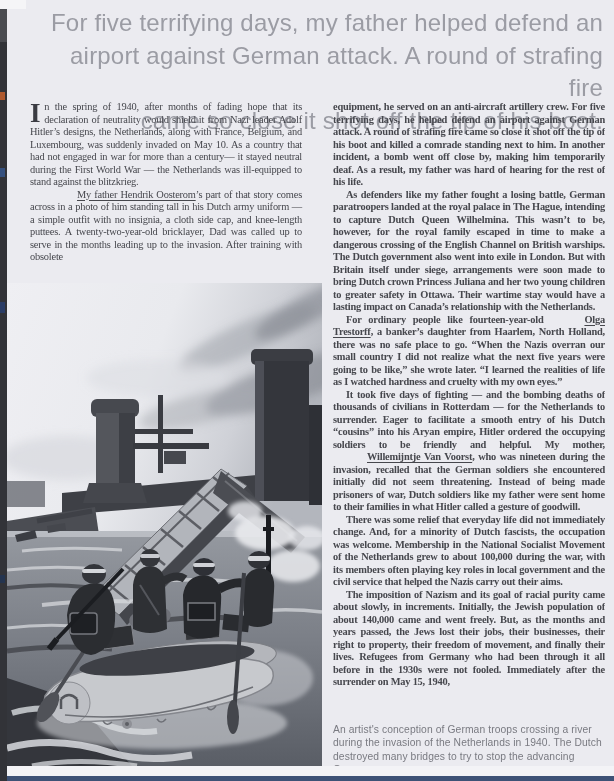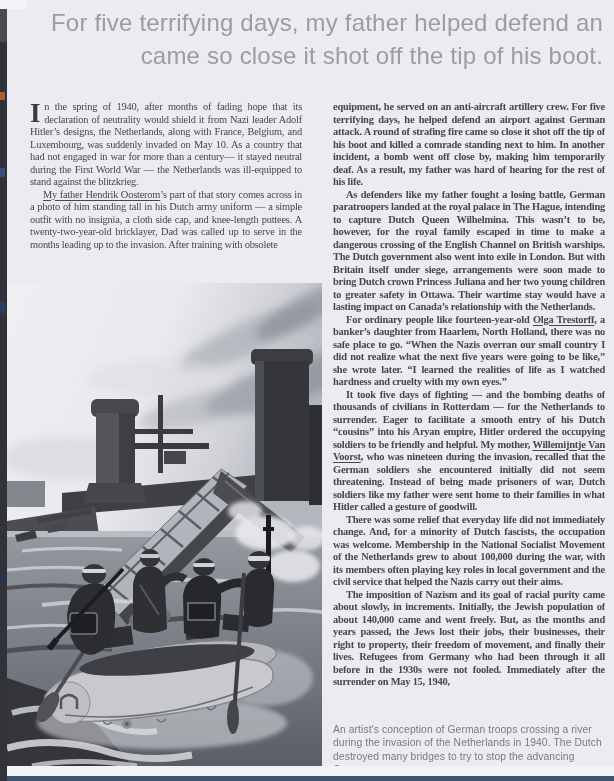--- a/index.html
+++ b/index.html
@@ -20,21 +20,21 @@
             font-size:24px;line-height:32.5px;color:#9b9ca4;letter-spacing:.2px;}
   
   .col{position:absolute;top:101px;width:272px;}
   .col-left{left:23px;}
   .col-right{left:326px;height:621px;overflow:hidden;font-weight:bold;}
   .para{margin:0;font-family:"Liberation Serif",serif;font-size:10.4px;line-height:12.5px;
         letter-spacing:-0.2px;text-align:justify;color:#46474d;}
   .para.indent{text-indent:13px;}
   .dropcap{float:left;font-family:"Liberation Serif",serif;font-weight:bold;font-size:27px;
            line-height:22px;padding:1px 4px 0 0;color:#3a3b42;}
-  .uline{text-decoration:underline;text-decoration-thickness:1px;text-underline-offset:2px;}
+  .uline{text-decoration:underline;text-decoration-thickness:1px;text-underline-offset:2px;margin-left:34px;}
   
   .illustration{position:absolute;left:0;top:283px;width:315px;height:489px;z-index:4;}
   .illustration svg{display:block;}
   
   .caption{position:absolute;left:326px;top:723px;width:274px;font-size:10.3px;line-height:13.3px;
            color:#797a81;letter-spacing:.1px;z-index:5;}
 </style>
 </head>
 <body>
 
@@ -46,20 +46,21 @@
     <div class="edge-fleck" style="top:168px;height:9px;background:#35507e;"></div>
     <div class="edge-fleck" style="top:302px;height:11px;background:#2b3d66;"></div>
     <div class="edge-fleck" style="top:575px;height:8px;background:#24344f;"></div>
   </div>
   <div class="corner-white"></div>
 
   <div class="page">
 
     <div class="headline">
       <div>For five terrifying days, my father helped defend an</div>
+      <div>airport against German attack. A round of strafing fire</div>
       <div>came so close it shot off the tip of his boot.</div>
     </div>
 
     <div class="col col-left">
         <p class="para"><span class="dropcap">I</span><span>n the spring of 1940, after months of fading hope that its declaration of neutrality would shield it from Nazi leader Adolf Hitler’s designs, the Netherlands, along with France, Belgium, and Luxembourg, was suddenly invaded on May 10. As a country that had not engaged in war for more than a century— it stayed neutral during the First World War — the Netherlands was ill-equipped to stand against the blitzkrieg.</span></p>
         <p class="para indent"><span class="uline">My father Hendrik Oosterom</span><span>’s part of that story comes across in a photo of him standing tall in his Dutch army uniform — a simple outfit with no insignia, a cloth side cap, and knee-length puttees. A twenty-two-year-old bricklayer, Dad was called up to serve in the months leading up to the invasion. After training with obsolete</span></p>
       </div>
 
     <div class="col col-right">
         <p class="para"><span>equipment, he served on an anti-aircraft artillery crew. For five terrifying days, he helped defend an airport against German attack. A round of strafing fire came so close it shot off the tip of his boot and killed a comrade standing next to him. In another incident, a bomb went off close by, making him temporarily deaf. As a result, my father was hard of hearing for the rest of his life.</span></p>

